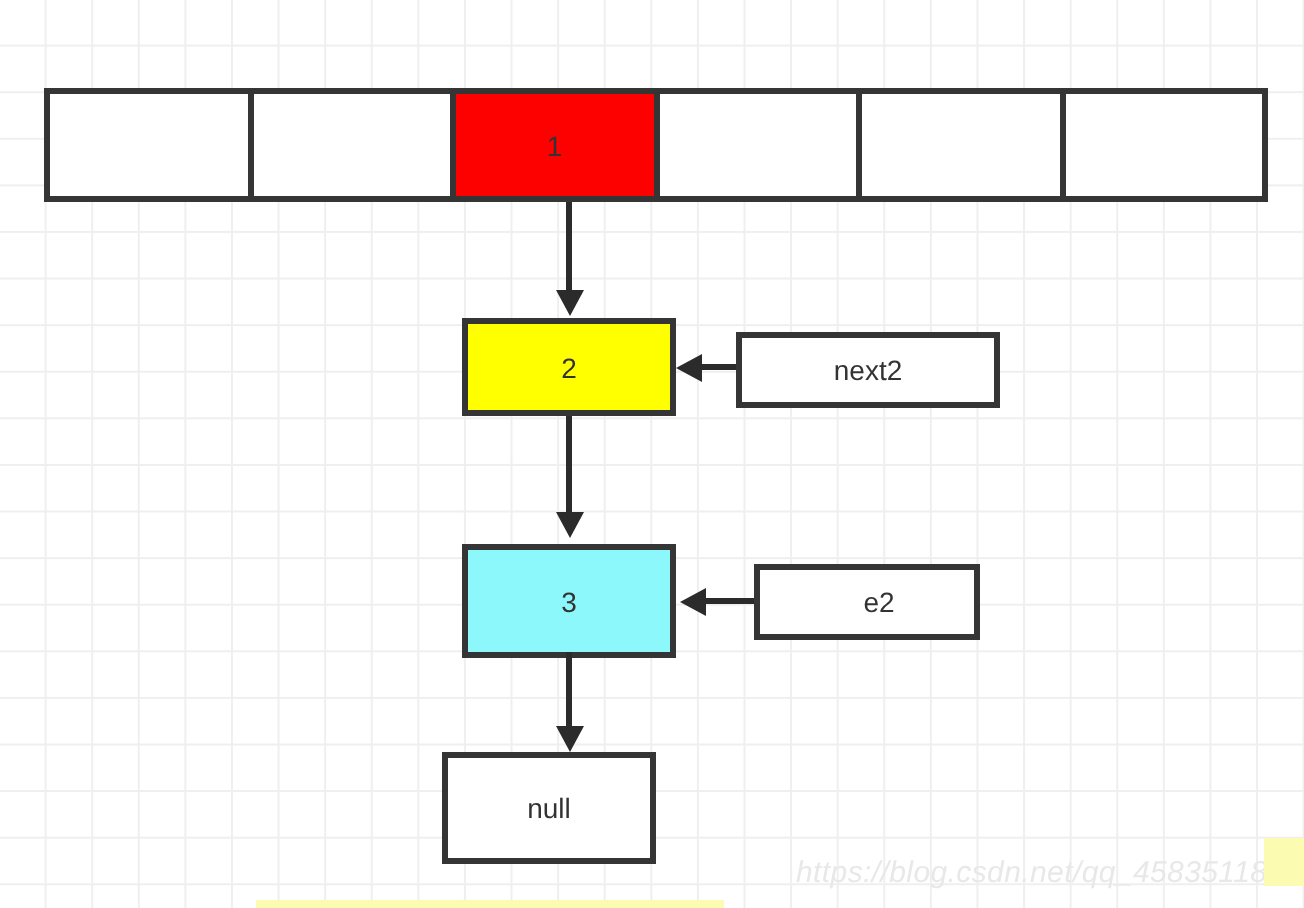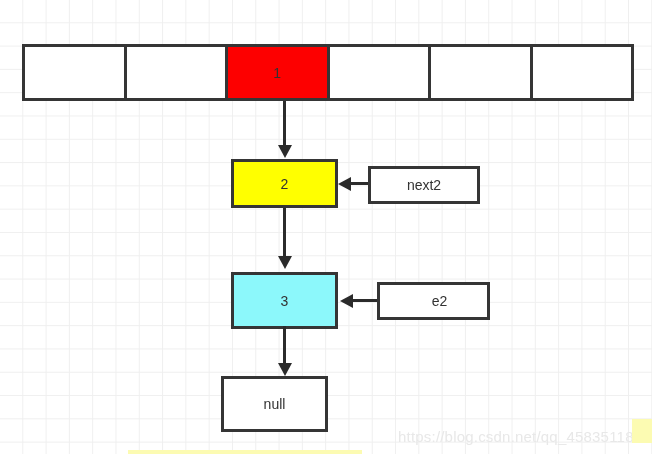--- a/index.html
+++ b/index.html
@@ -98,20 +98,21 @@
   
   #watermark {
     position: absolute;
     left: 398px;
     top: 428px;
     font-size: 15px;
     color: #e8e8e8;
     letter-spacing: 0.2px;
     white-space: nowrap;
     user-select: none;
+    font-style: italic;
   }
 
   
   .highlight-mark {
     position: absolute;
     background: #fcfbb2;
   }
 </style>
 </head>
 <body>
@@ -141,21 +142,21 @@
 
   <div class="vline" style="left:283px; top:101px; height:46px;"></div>
   <div class="arrow-down" style="left:277.5px; top:145px;"></div>
 
   <div class="box node-yellow" style="left:231px; top:159px; width:107px; height:49px;">
     <span>2</span>
   </div>
 
   <div class="hline" style="left:345px; top:182px; width:25px;"></div>
   <div class="arrow-left" style="left:338px; top:176.5px;"></div>
-  <div class="box" style="left:368px; top:166px; width:112px; height:38px;">
+  <div class="box" style="left:368px; top:166px; width:132px; height:38px;">
     <span>next2</span>
   </div>
 
   <div class="vline" style="left:283px; top:208px; height:48px;"></div>
   <div class="arrow-down" style="left:277.5px; top:256px;"></div>
 
   <div class="box node-cyan" style="left:231px; top:272px; width:107px; height:57px;">
     <span>3</span>
   </div>
 

